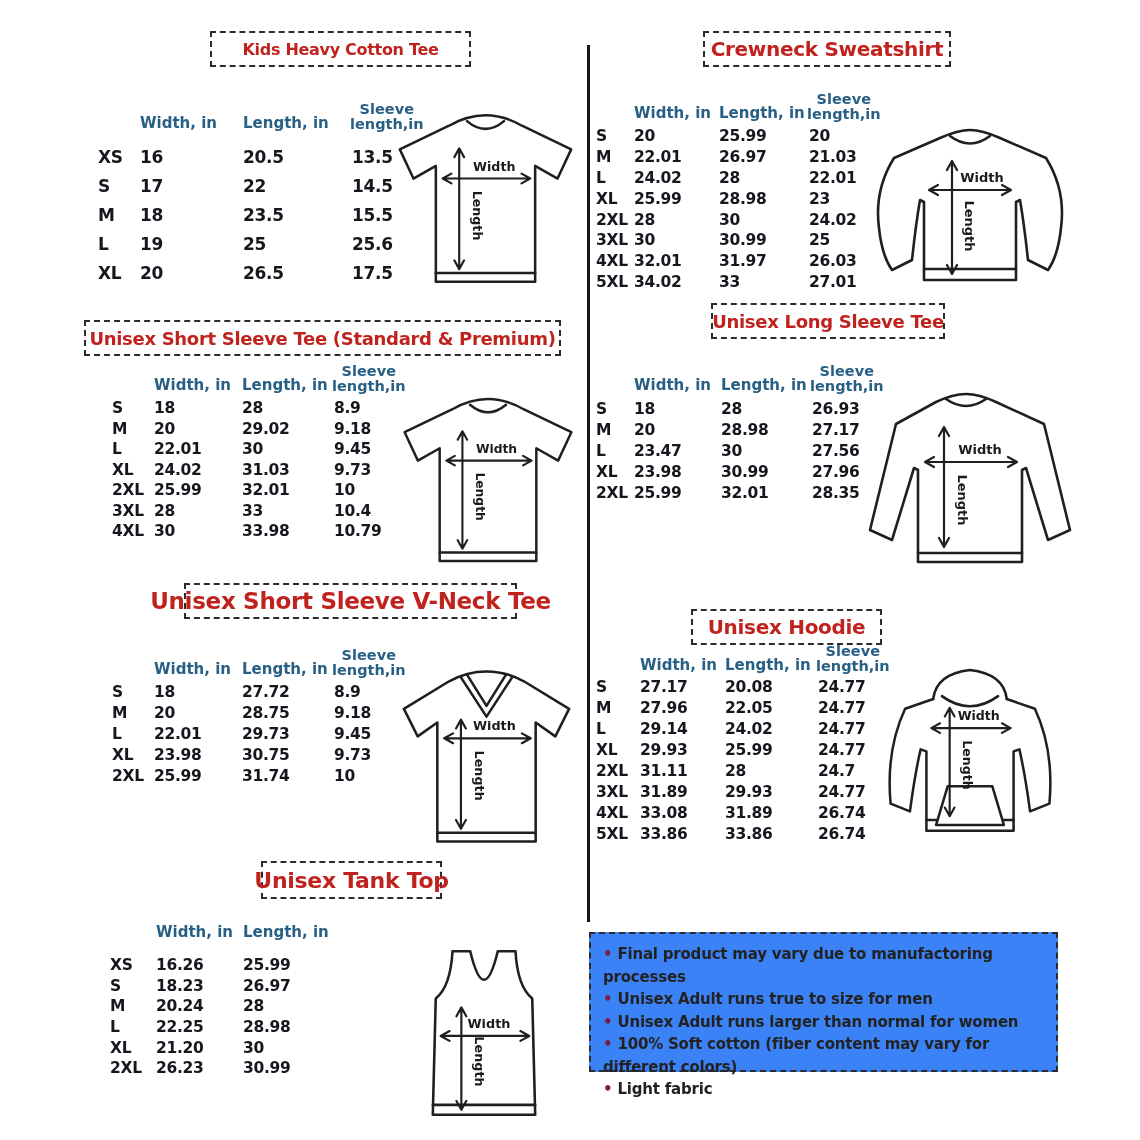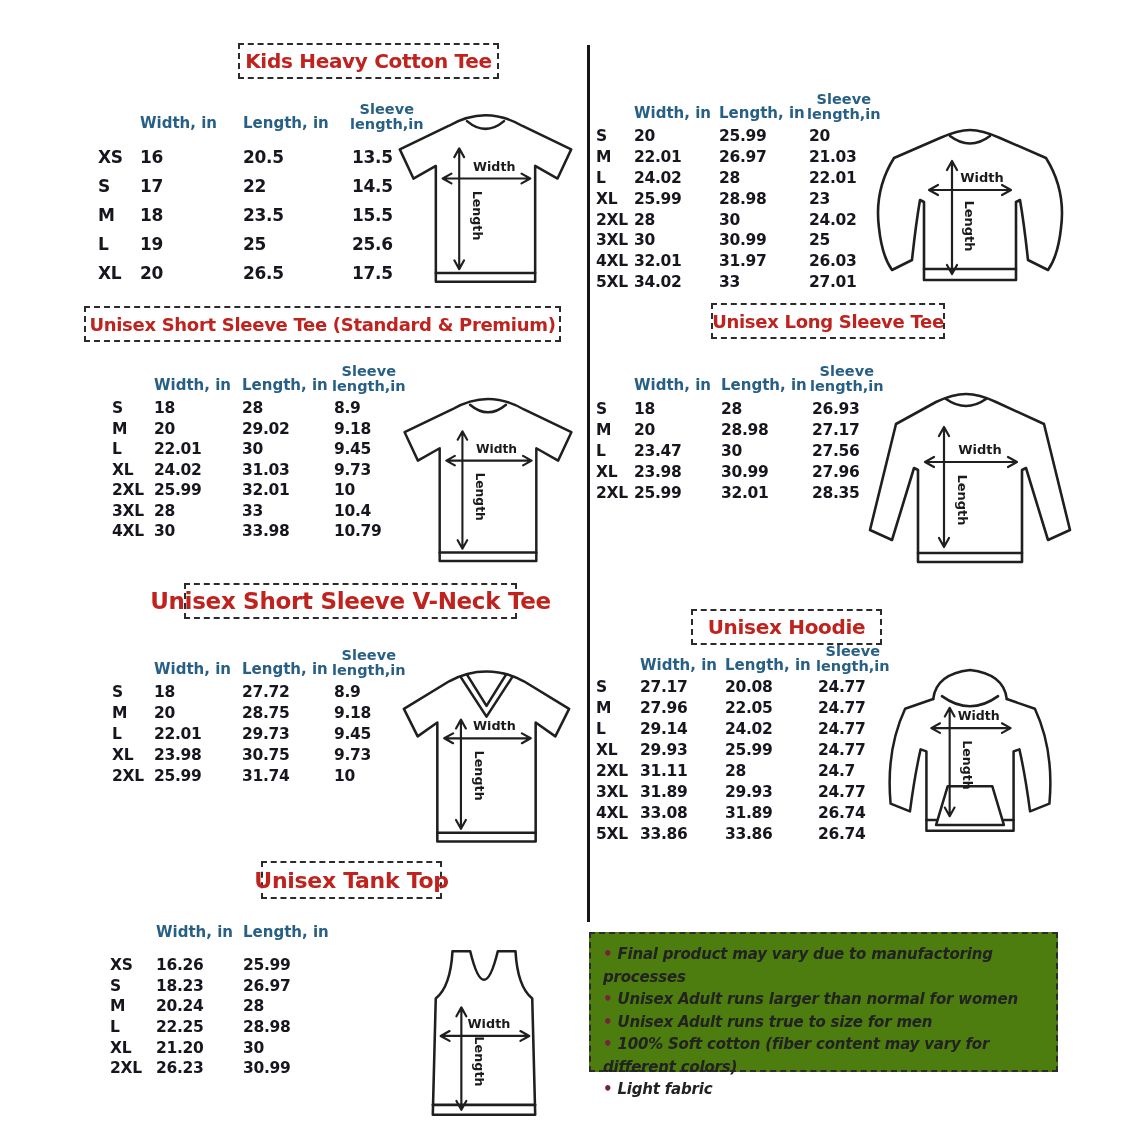--- a/index.html
+++ b/index.html
@@ -13,33 +13,33 @@
   .thead{display:grid;grid-template-columns:var(--cols);height:var(--thead-h,44px);
          align-items:end;margin-bottom:var(--gap,6px);color:#275f85;font-weight:700;font-size:15px;}
   .sleeve-h{display:flex;flex-direction:column;line-height:1.05;text-align:center;
             width:max-content;font-size:14.5px;transform:translateX(-2px);}
   .trow{display:grid;grid-template-columns:var(--cols);height:var(--pitch,21px);align-items:center;}
   .cell{font-weight:700;font-size:var(--fs,15.5px);letter-spacing:-0.3px;}
   .illus{position:absolute;}
   .illus path{fill:none;stroke:#1f1f1f;stroke-width:2.6;stroke-linecap:round;stroke-linejoin:round;}
   .illus path.arrow{stroke-width:2.2;}
   .svglabel{font-family:"DejaVu Sans",sans-serif;font-size:13px;font-weight:700;fill:#1b1b1b;}
-  .notes{position:absolute;border:2px dashed #2b2b2b;background:#4d7c0f;padding:9px 12px;box-sizing:border-box;font-style:italic;}
+  .notes{position:absolute;border:2px dashed #2b2b2b;background:#3b82f6;padding:9px 12px;box-sizing:border-box;}
   .notes .trow{display:block;height:auto;line-height:21.5px;}
   .notes .cell{font-size:15px;font-weight:600;color:#222;letter-spacing:-0.2px;}
   .notes .cell::before{content:"• ";color:#7a1f3d;font-weight:900;}
 </style>
 </head>
 <body>
 
 <div class="canvas">
 
   <div class="divider" style="left:587px;top:45px;width:3px;height:877px;"></div>
 
-  <div class="title" style="left:210px;top:43px;width:257px;font-size:20px;margin-left:28px;">
+  <div class="title" style="left:210px;top:31px;width:257px;font-size:16px;">
     <span>Kids Heavy Cotton Tee</span>
   </div>
   <div class="table" style="left:98px;top:84px;--cols:42px 103px 109px 90px;--pitch:29px;--fs:17px;--thead-h:48px;--gap:10px;">
     <div class="thead">
       <span></span>
       <span>Width, in</span>
       <span>Length, in</span>
       <span class="sleeve-h">
         <span>Sleeve</span>
         <span>length,in</span>
@@ -81,20 +81,23 @@
   <svg class="illus" style="left:393px;top:108px;" width="185" height="182" viewBox="0 0 190 182">
     <path d="M57,16 Q76,5 95,5 Q114,5 133,16 L183,40 L169,70 L146,57 L146,176 L44,176 L44,57 L21,70 L7,40 Z"></path>
     <path d="M76,11 Q95,27 114,11"></path>
     <path d="M44,167 L146,167"></path>
     <path class="arrow" d="M52,70 L140,70 M60,65 L51,70 L60,75 M132,65 L141,70 L132,75"></path>
     <path class="arrow" d="M68,40 L68,162 M63,48 L68,39 L73,48 M63,154 L68,163 L73,154"></path>
     <text class="svglabel" x="104" y="62" text-anchor="middle">Width</text>
     <text class="svglabel" transform="rotate(90 82 108)" x="82" y="108" text-anchor="middle">Length</text>
   </svg>
 
+  <div class="title" style="left:703px;top:31px;width:244px;font-size:20px;">
+    <span>Crewneck Sweatshirt</span>
+  </div>
   <div class="table" style="left:596px;top:78px;--cols:38px 85px 90px 80px;--pitch:20.8px;--fs:15.5px;--thead-h:44px;--gap:4px;">
     <div class="thead">
       <span></span>
       <span>Width, in</span>
       <span>Length, in</span>
       <span class="sleeve-h">
         <span>Sleeve</span>
         <span>length,in</span>
       </span>
     </div>
@@ -152,21 +155,21 @@
   <svg class="illus" style="left:868px;top:128px;" width="204" height="167" viewBox="0 0 204 167">
     <path d="M72,10 Q90,2 102,2 Q114,2 132,10 L178,30 Q198,62 193,100 Q190,128 180,142 L160,132 Q156,95 152,72 L148,74 L148,152 L56,152 L56,74 L52,72 Q48,95 44,132 L24,142 Q14,128 11,100 Q6,62 26,30 Z"></path>
     <path d="M82,8 Q102,23 122,8"></path>
     <path d="M56,141 L148,141"></path>
     <path class="arrow" d="M62,62 L142,62 M70,57 L61,62 L70,67 M134,57 L143,62 L134,67"></path>
     <path class="arrow" d="M84,34 L84,145 M79,42 L84,33 L89,42 M79,137 L84,146 L89,137"></path>
     <text class="svglabel" x="114" y="54" text-anchor="middle">Width</text>
     <text class="svglabel" transform="rotate(90 97 98)" x="97" y="98" text-anchor="middle">Length</text>
   </svg>
 
-  <div class="title" style="left:84px;top:306px;width:473px;font-size:18px;justify-content:center;">
+  <div class="title" style="left:84px;top:320px;width:473px;font-size:18px;justify-content:center;">
     <span>Unisex Short Sleeve Tee (Standard &amp; Premium)</span>
   </div>
   <div class="table" style="left:112px;top:350px;--cols:42px 88px 92px 80px;--pitch:20.5px;--fs:15.5px;--thead-h:44px;--gap:4px;">
     <div class="thead">
       <span></span>
       <span>Width, in</span>
       <span>Length, in</span>
       <span class="sleeve-h">
         <span>Sleeve</span>
         <span>length,in</span>
@@ -463,20 +466,20 @@
     <path d="M13,162 L117,162"></path>
     <path class="arrow" d="M22,92 L110,92 M30,87 L21,92 L30,97 M102,87 L111,92 L102,97"></path>
     <path class="arrow" d="M42,64 L42,166 M37,72 L42,63 L47,72 M37,158 L42,167 L47,158"></path>
     <text class="svglabel" x="70" y="84" text-anchor="middle">Width</text>
     <text class="svglabel" transform="rotate(90 56 118)" x="56" y="118" text-anchor="middle">Length</text>
   </svg>
 
   <div class="notes" style="left:589px;top:932px;width:469px;height:140px;">
     <div>
         <div class="trow"><span class="cell text">Final product may vary due to manufactoring processes</span></div>
+        <div class="trow"><span class="cell text">Unisex Adult runs true to size for men</span></div>
         <div class="trow"><span class="cell text">Unisex Adult runs larger than normal for women</span></div>
-        <div class="trow"><span class="cell text">Unisex Adult runs true to size for men</span></div>
         <div class="trow"><span class="cell text">100% Soft cotton (fiber content may vary for different colors)</span></div>
         <div class="trow"><span class="cell text">Light fabric</span></div>
       </div>
   </div>
 
 </div>
 
 </body></html>

